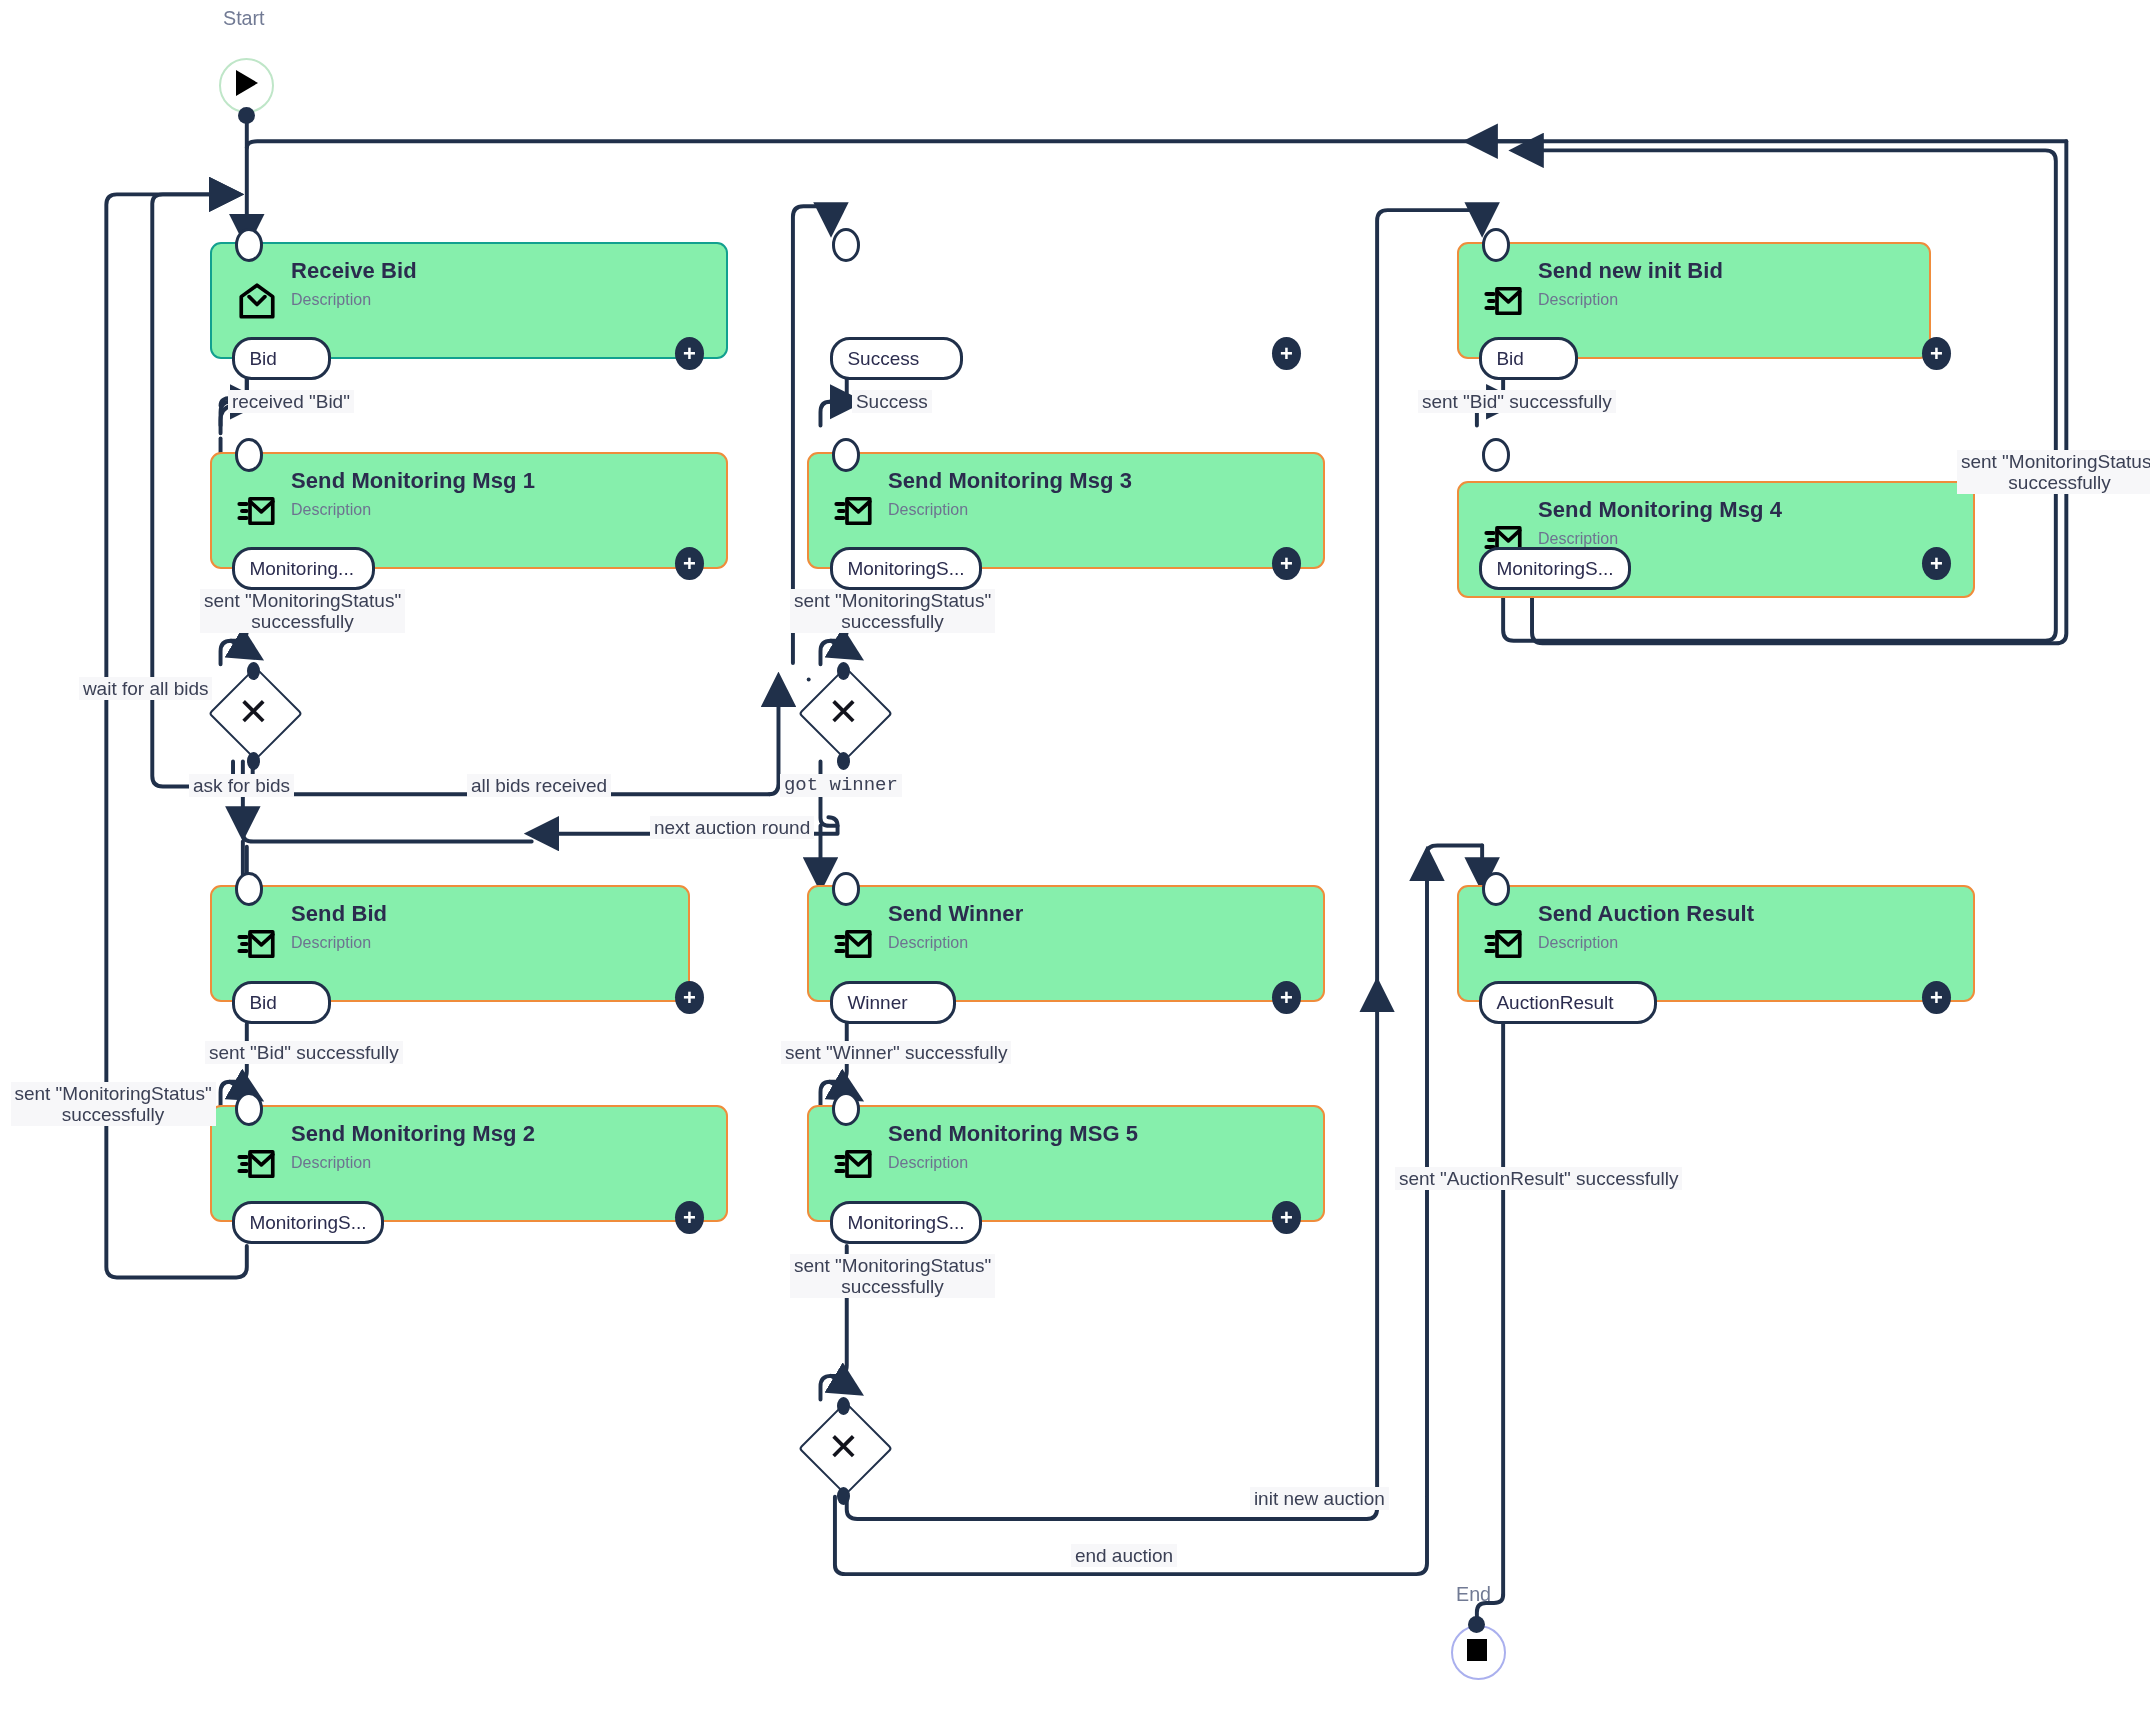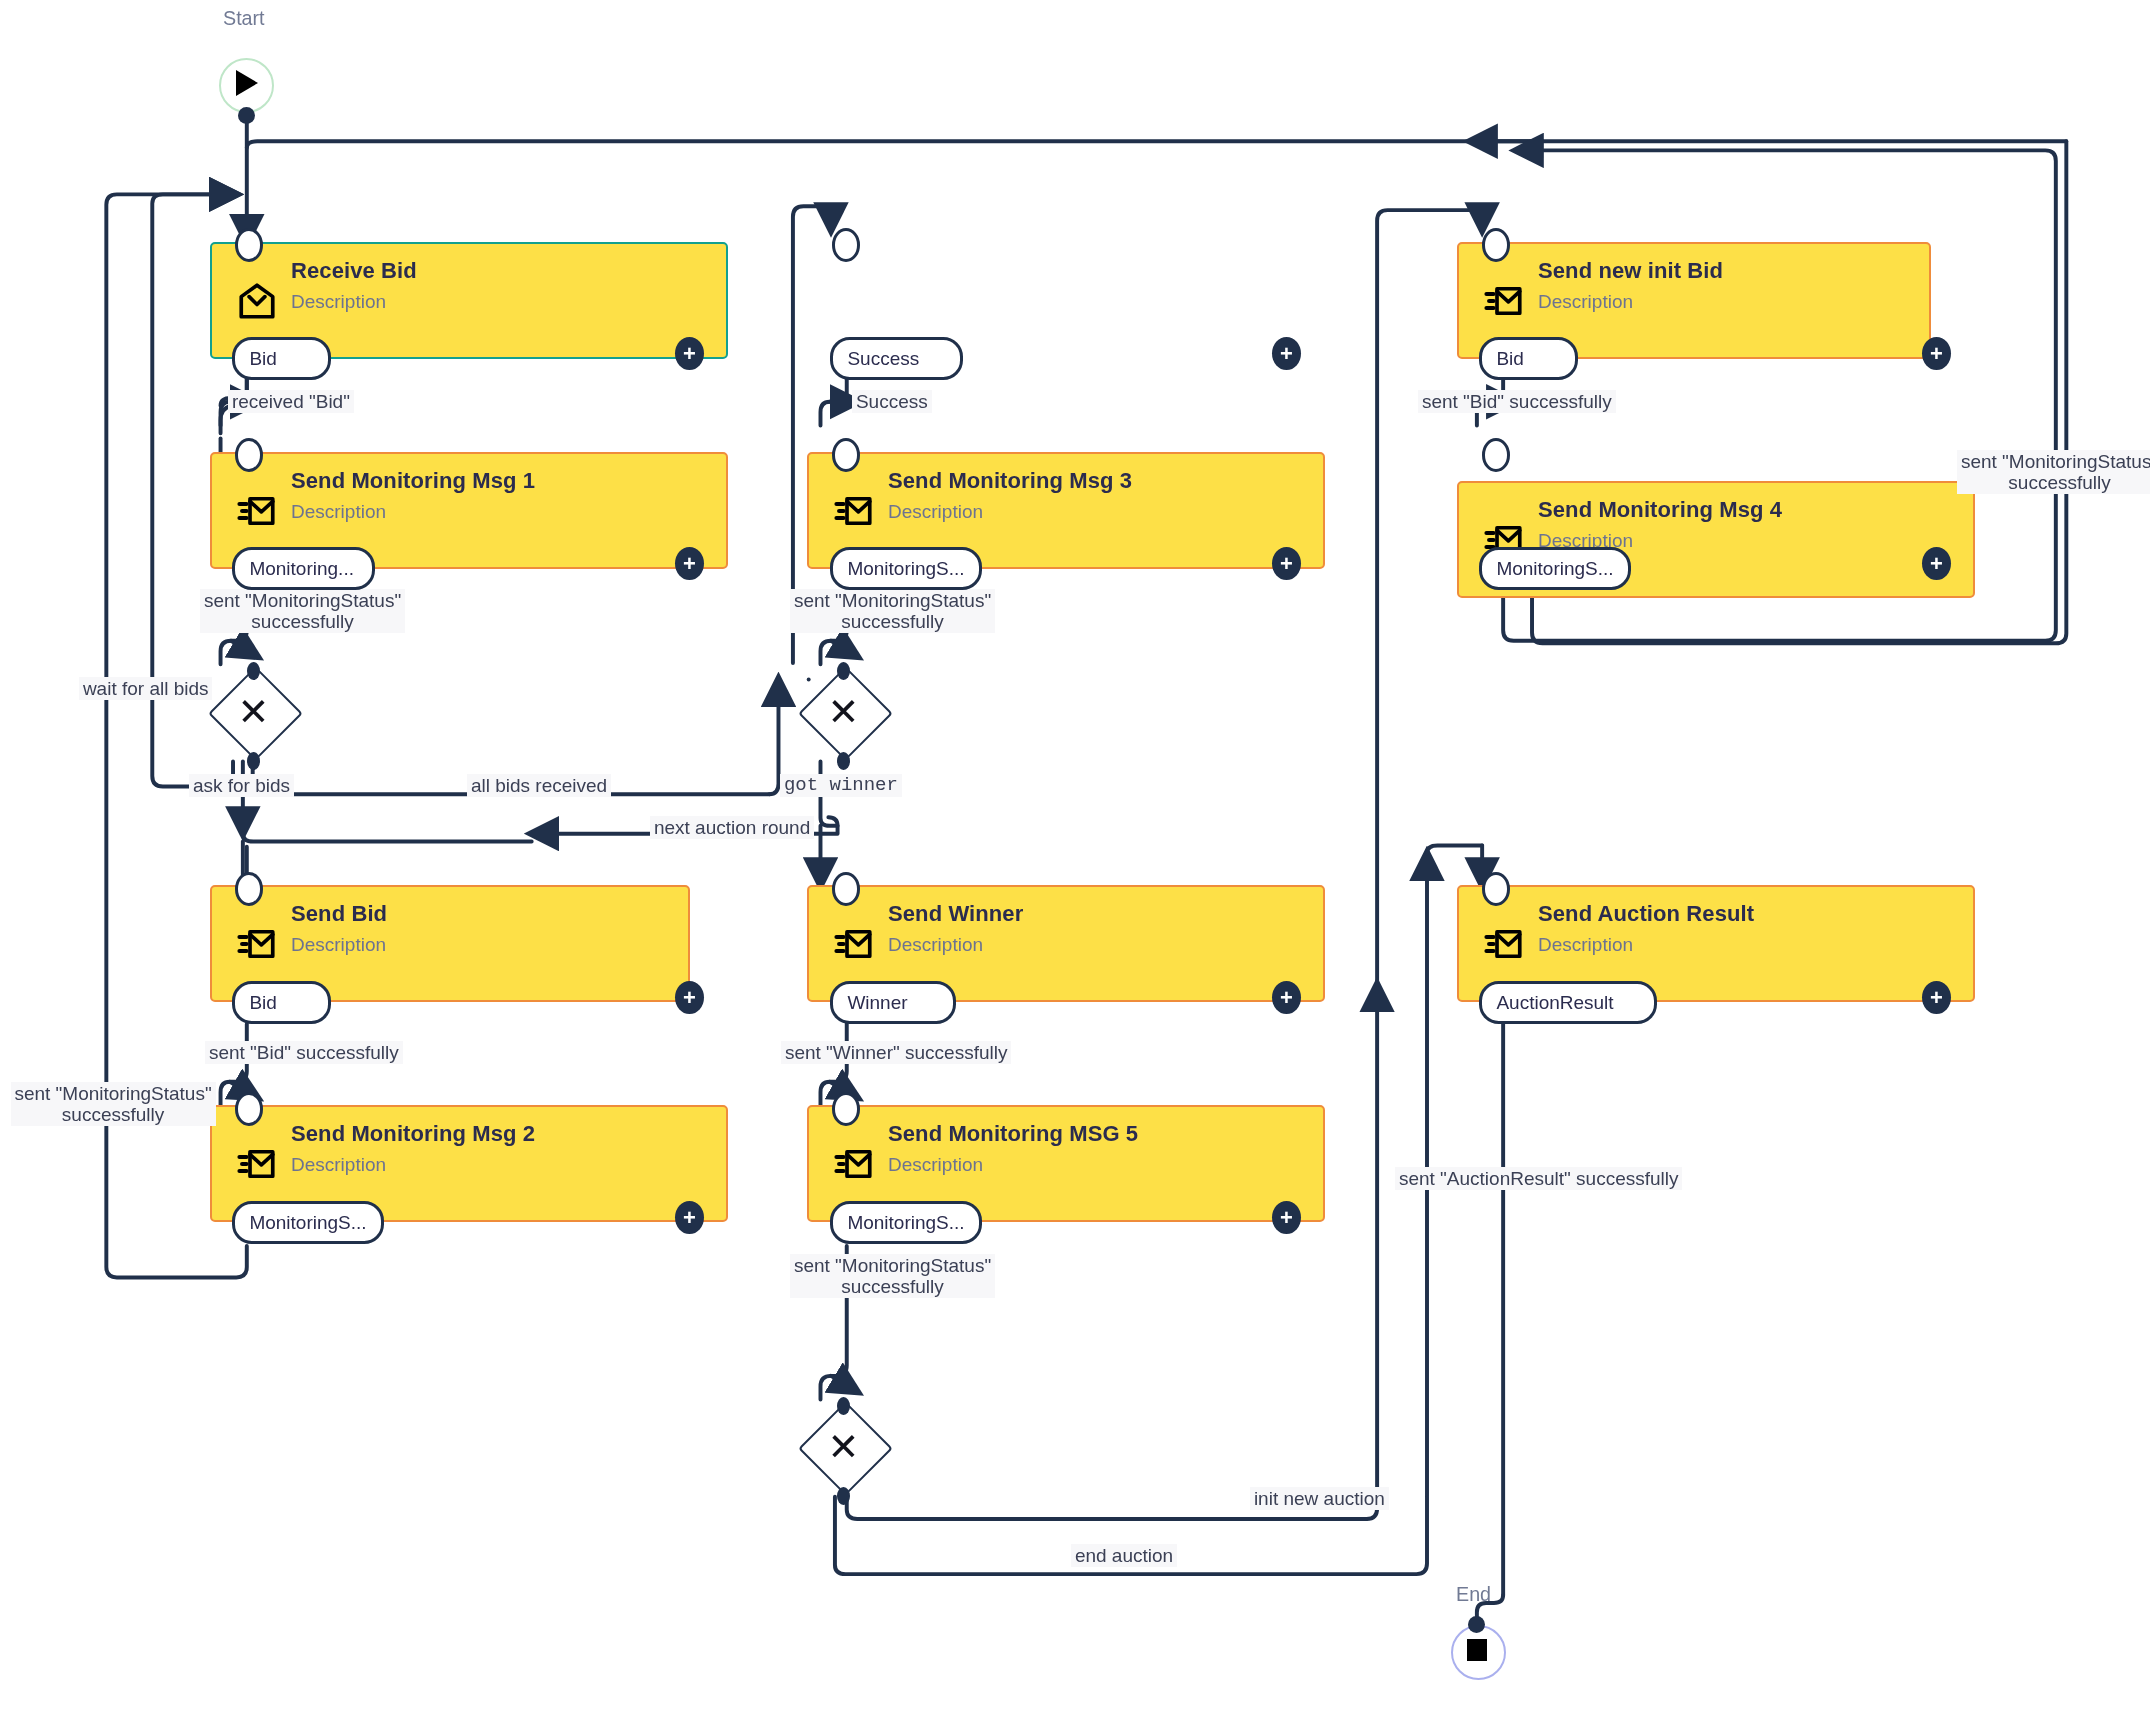--- a/index.html
+++ b/index.html
@@ -1,26 +1,26 @@
 <!DOCTYPE html>
 <html style="font-size:10.5px"><head>
 <meta charset="utf-8">
 <style>
   html,body{margin:0;padding:0;background:#ffffff;}
   body{font-family:"Liberation Sans",sans-serif;}
   #canvas{position:relative;width:2151px;height:1714px;background:#fff;overflow:hidden;}
   svg.edges{position:absolute;left:0;top:0;width:2151px;height:1714px;pointer-events:none;}
 
   
-  .node{position:absolute;box-sizing:border-box;border:2.6px solid #ef8c3b;border-radius:5px;background:#fde047;}
+  .node{position:absolute;box-sizing:border-box;border:2.6px solid #ef8c3b;border-radius:11px;background:#86efac;}
   .node.teal{border-color:#12a08f;}
   .node.lav{border-color:#b3b9ee;}
   .node-icon{position:absolute;left:23.6px;top:50%;transform:translateY(-50%);width:42px;height:42px;}
   .node-title{position:absolute;left:79px;top:14.4px;font-size:22px;font-weight:bold;color:#2b2c4e;letter-spacing:0.1px;white-space:nowrap;}
-  .node-desc{position:absolute;left:79px;top:47px;font-size:19px;color:#6d7390;white-space:nowrap;}
+  .node-desc{position:absolute;left:79px;top:47px;font-size:16px;color:#6d7390;white-space:nowrap;}
   .gear{position:absolute;right:30px;top:50%;transform:translateY(-50%);width:33px;height:33px;}
 
   
   .port{position:absolute;width:22px;height:27.6px;border:3.3px solid #20304a;border-radius:50%;background:#fff;z-index:6;}
 
   
   .pill{position:absolute;height:37px;border:3.3px solid #20304a;border-radius:19.7px;background:#fff;
         display:flex;align-items:center;padding:0 14.4px;font-size:19px;color:#2b2c4e;white-space:nowrap;z-index:7;}
 
   

